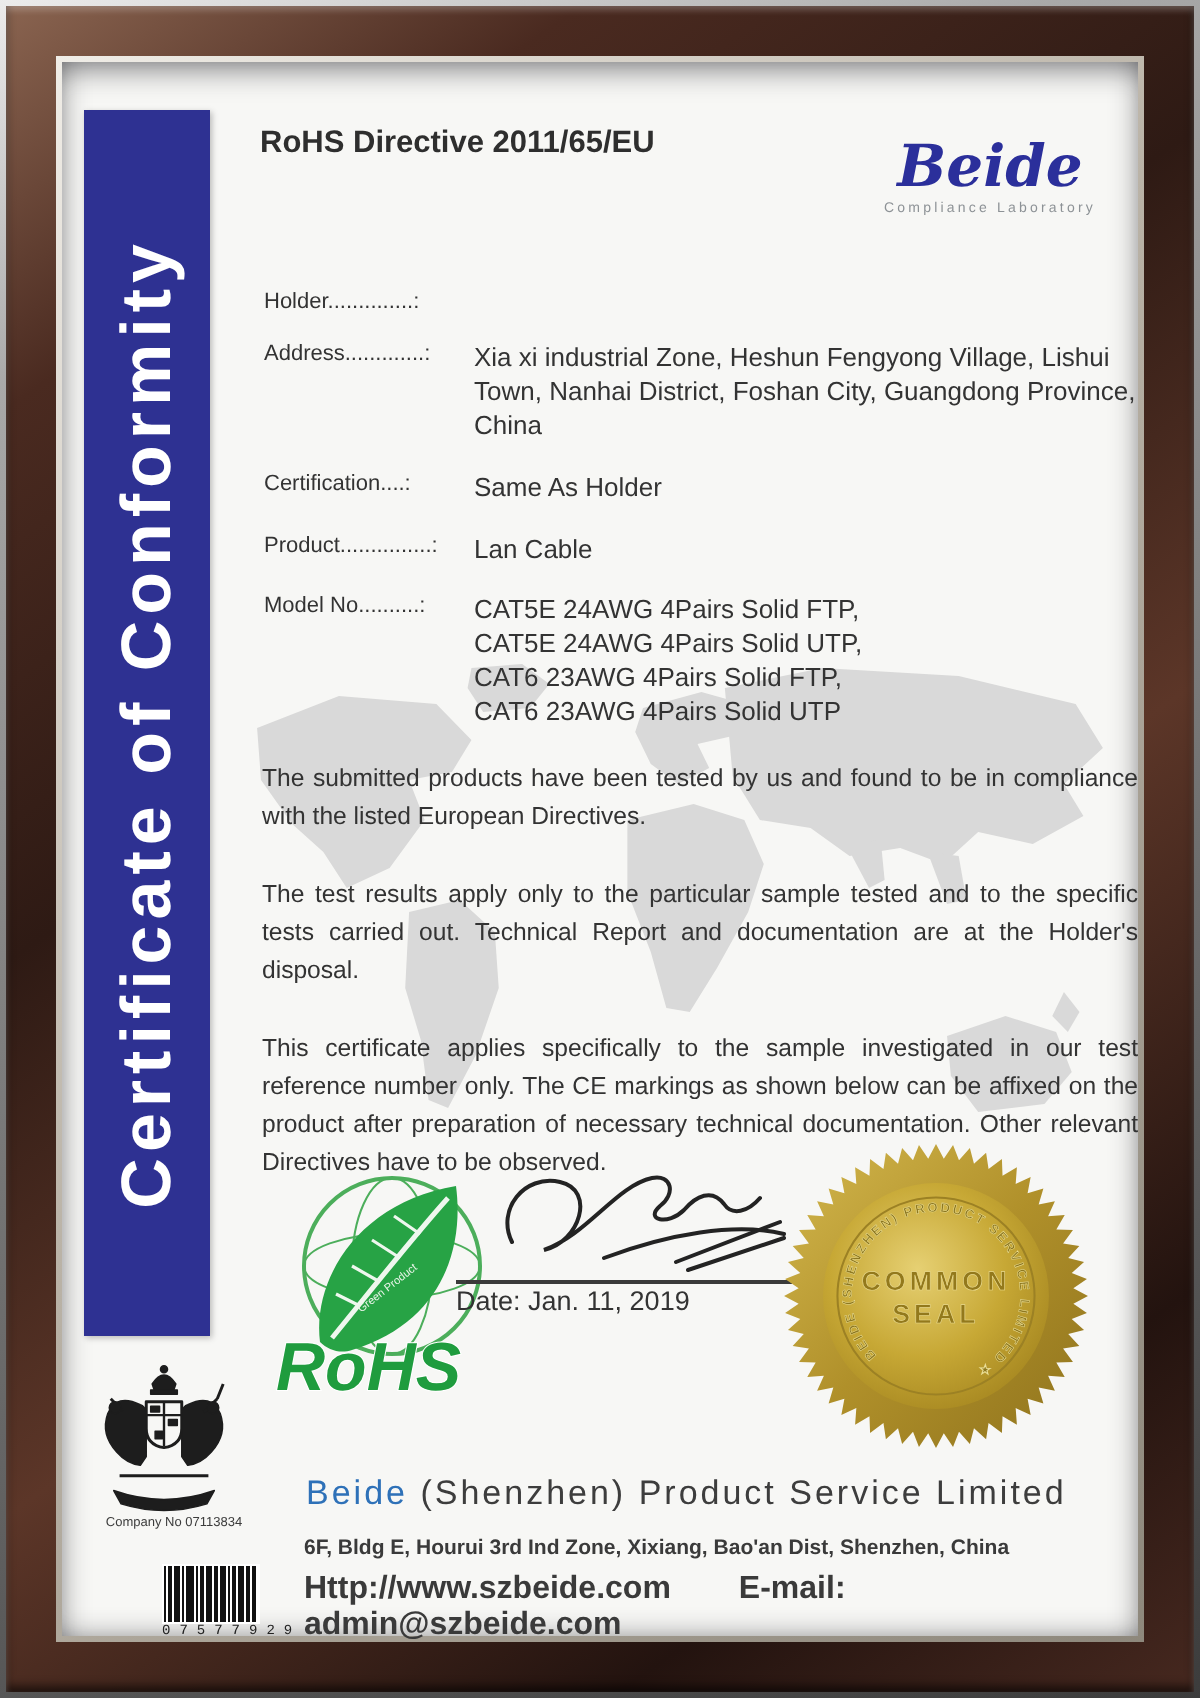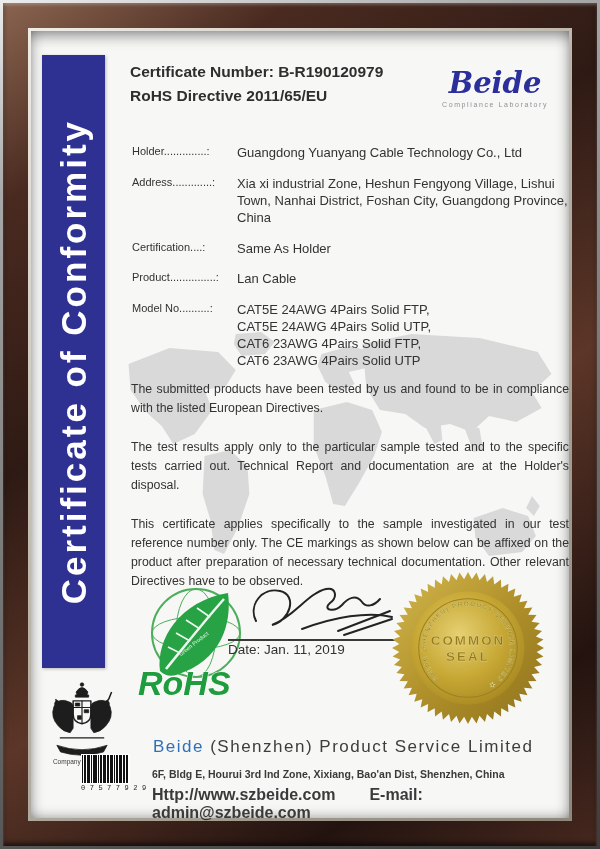--- a/index.html
+++ b/index.html
@@ -64,21 +64,21 @@
   .sig .t1,.sig .t2{font-size:13.5px;color:#333;line-height:1.35;}
   .sig .t1{margin-top:3px;}
 
   
   .seal{position:absolute;left:360px;top:540px;width:154px;height:154px;z-index:2;}
 
   
   .arms{position:absolute;left:14px;top:648px;width:74px;height:80px;z-index:2;}
   .compno{position:absolute;left:10px;top:727px;width:92px;text-align:center;
     font-size:6.5px;color:#3c3c3c;z-index:2;}
-  .barcode{position:absolute;left:13px;top:723px;width:86px;z-index:2;padding-left:37px;}
+  .barcode{position:absolute;left:13px;top:751px;width:86px;z-index:2;padding-left:37px;}
   .bars{display:flex;align-items:flex-end;height:30px;background:#fff;padding:1px;}
   .bars i{display:block;height:28px;background:#111;margin-right:1px;}
   .bdigits{font-family:"Liberation Mono",monospace;font-size:7px;color:#222;
     letter-spacing:4.5px;text-align:center;margin-top:0px;}
 
   
   .fname{position:absolute;left:122px;top:706px;font-size:17px;letter-spacing:1.5px;
     color:#3d3d3d;z-index:2;font-weight:500;}
   .fname .blue{color:#2e71b8;}
   .faddr{position:absolute;left:121px;top:737px;font-size:10.5px;font-weight:bold;
@@ -95,21 +95,20 @@
   <div class="frame-wood"></div>
   <div class="frame-bevel"></div>
 
   <div class="paper">
 
     <div class="banner">
       <span>Certificate of Conformity</span>
     </div>
 
     <div class="header">
-      <div>Certificate Number: B-R190120979</div>
       <div>RoHS Directive 2011/65/EU</div>
     </div>
 
     <div class="logo">
       <div class="word">Beide</div>
       <div class="sub">Compliance  Laboratory</div>
     </div>
 
     <svg class="map" viewBox="0 0 470 270" preserveAspectRatio="none">
       <g fill="#d8d8d8">
@@ -122,21 +121,20 @@
         <path d="M320,96 l12,22 8,-4 -2,-20 z"></path>
         <path d="M362,100 l10,26 10,-2 -4,-22 z"></path>
         <path d="M372,192 l30,-10 26,8 8,20 -14,16 -34,4 -14,-18 z"></path>
         <path d="M432,170 l8,10 -6,10 -8,-8 z"></path>
       </g>
     </svg>
 
     <div class="fields">
       <div class="frow">
         <div class="flabel">Holder..............:</div>
-        <div class="fvalue">Guangdong Yuanyang Cable Technology Co., Ltd</div>
       </div>
       <div class="frow">
         <div class="flabel">Address.............:</div>
         <div class="fvalue">Xia xi industrial Zone, Heshun Fengyong Village, Lishui Town, Nanhai District, Foshan City, Guangdong Province, China</div>
       </div>
       <div class="frow">
         <div class="flabel">Certification....:</div>
         <div class="fvalue">Same As Holder</div>
       </div>
       <div class="frow">

